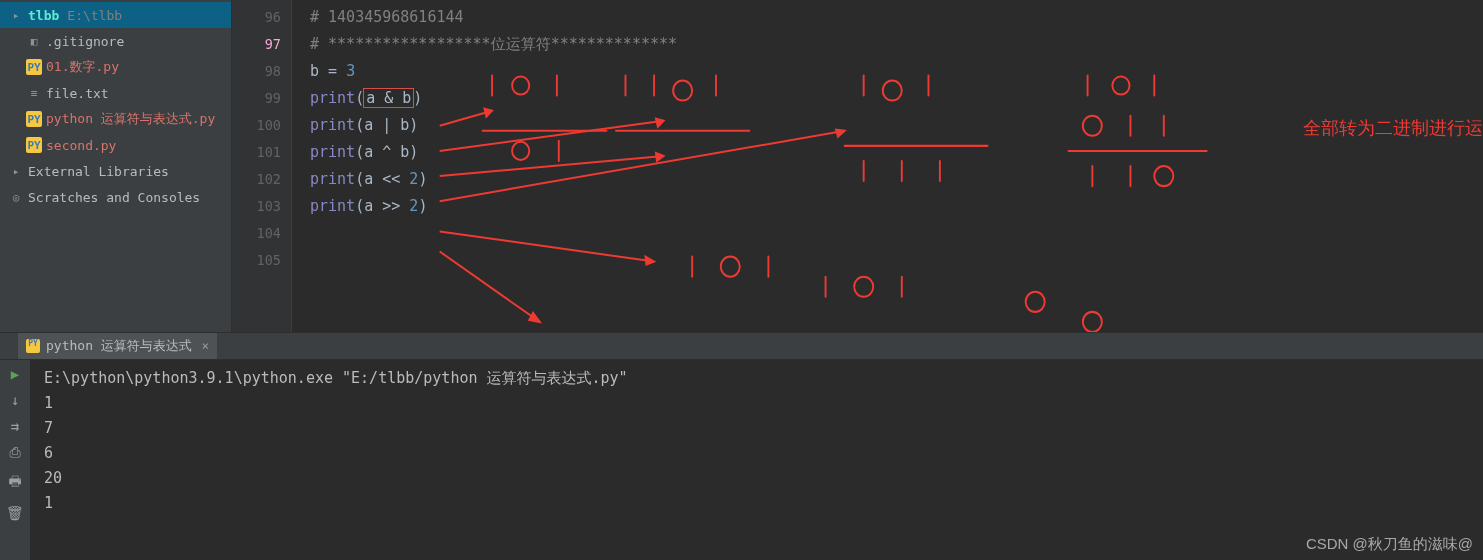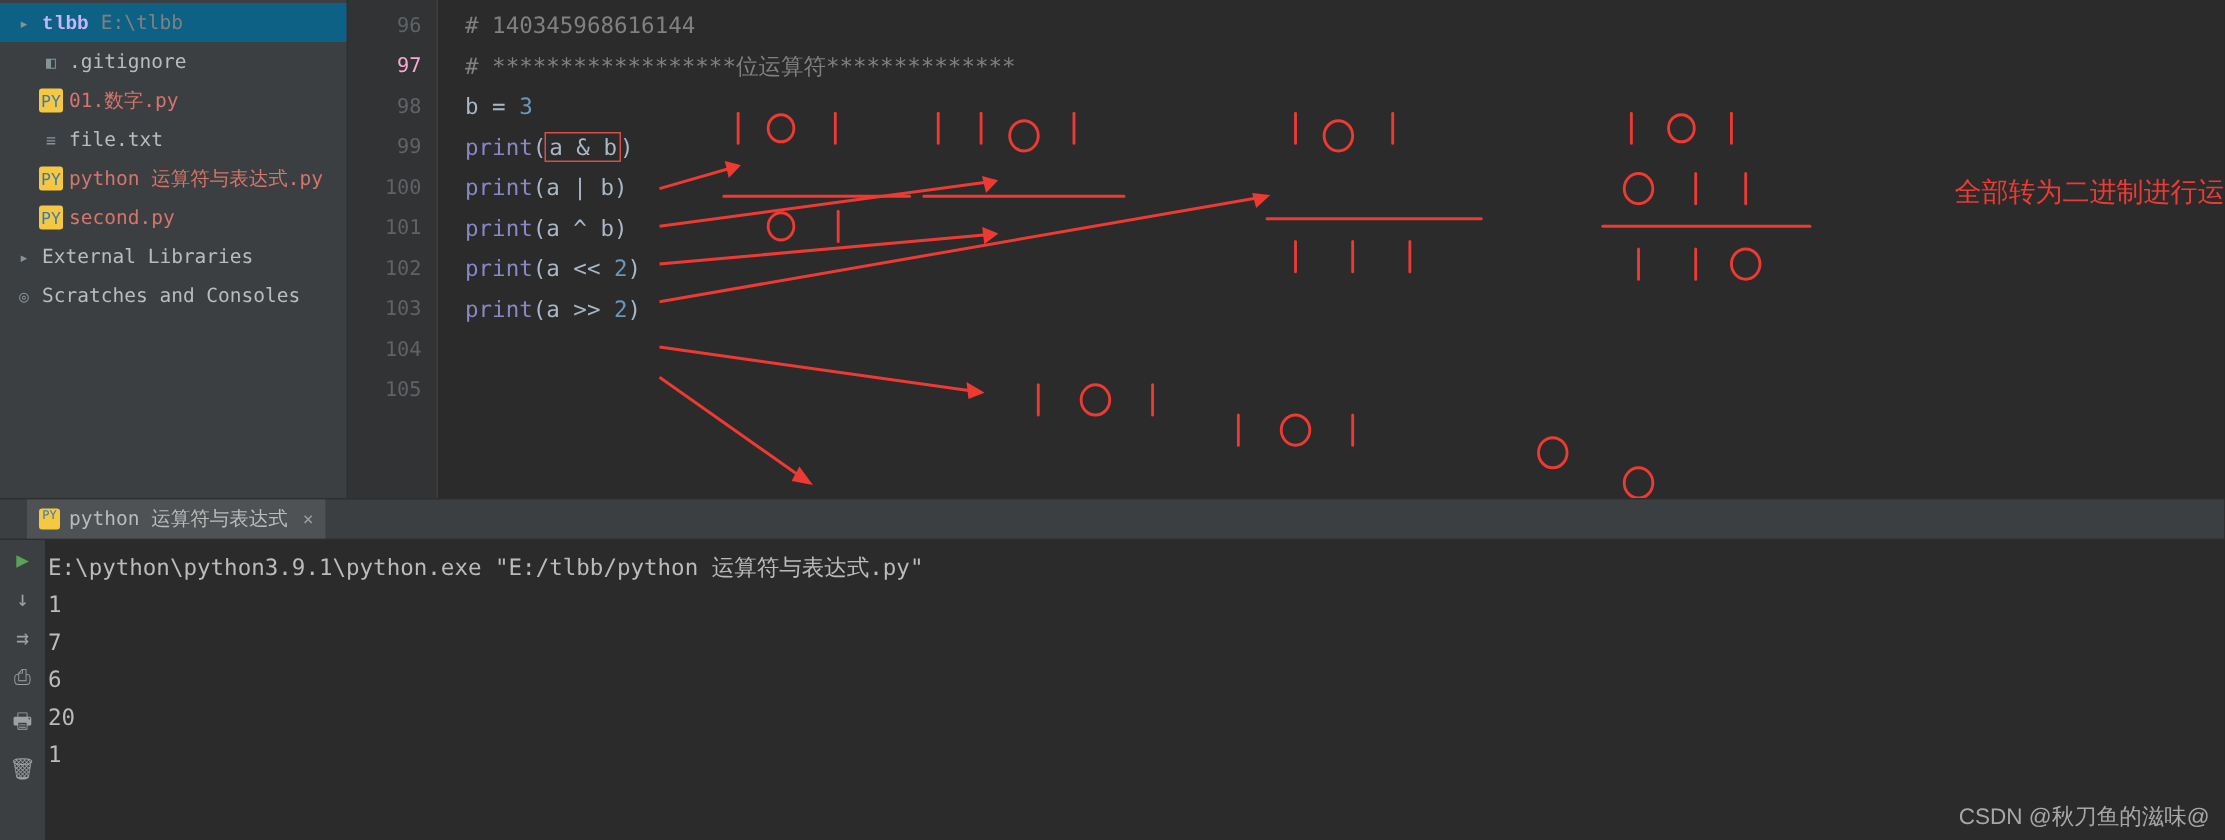--- a/index.html
+++ b/index.html
@@ -39,25 +39,25 @@
     background: #0d6185;
     color: #ffffff;
   }
   .tree-item .icon {
     width: 16px; height: 16px;
     display: inline-flex; align-items:center; justify-content:center;
     font-size: 11px;
   }
   .indent1 { padding-left: 26px; }
   .folder-icon { color: #87939a; }
-  .py-icon { color:#3c7ab5; background:#f6c842; border-radius:2px; font-weight:normal; width:14px; height:14px; font-size:9px;text-align:center; }
+  .py-icon { color:#3c7ab5; background:#f6c842; border-radius:2px; font-weight:bold; width:14px; height:14px; font-size:9px;text-align:center; }
   .file-icon { color:#87939a; }
   .lib { color:#bbbbbb; }
   .modified { color:#d5756c; }
-  .bold-white { font-weight:bold; color:#c4b5fd;font-family:Liberation Mono, monospace; }
+  .bold-white { font-weight:bold; color:#5eead4; }
   .path-grey { color:#808080; margin-left:4px; }
 
   .editor-pane {
     flex: 1;
     display: flex;
     flex-direction: column;
     background: #2b2b2b;
     position: relative;
   }
   .code-area {
@@ -135,21 +135,21 @@
     display:flex;
     flex-direction:column;
     align-items:center;
     padding-top:6px;
     gap:10px;
     color:#9ea0a2;
     font-size:14px;
   }
   .term-output {
     flex:1;
-    padding: 6px 2px;
+    padding: 6px 14px;
     font-size: 15px;
     line-height: 25px;
     color:#bbbbbb;
     white-space: pre;
   }
   .watermark {
     position: fixed;
     right: 10px;
     bottom: 6px;
     color: #c7c7c7;

